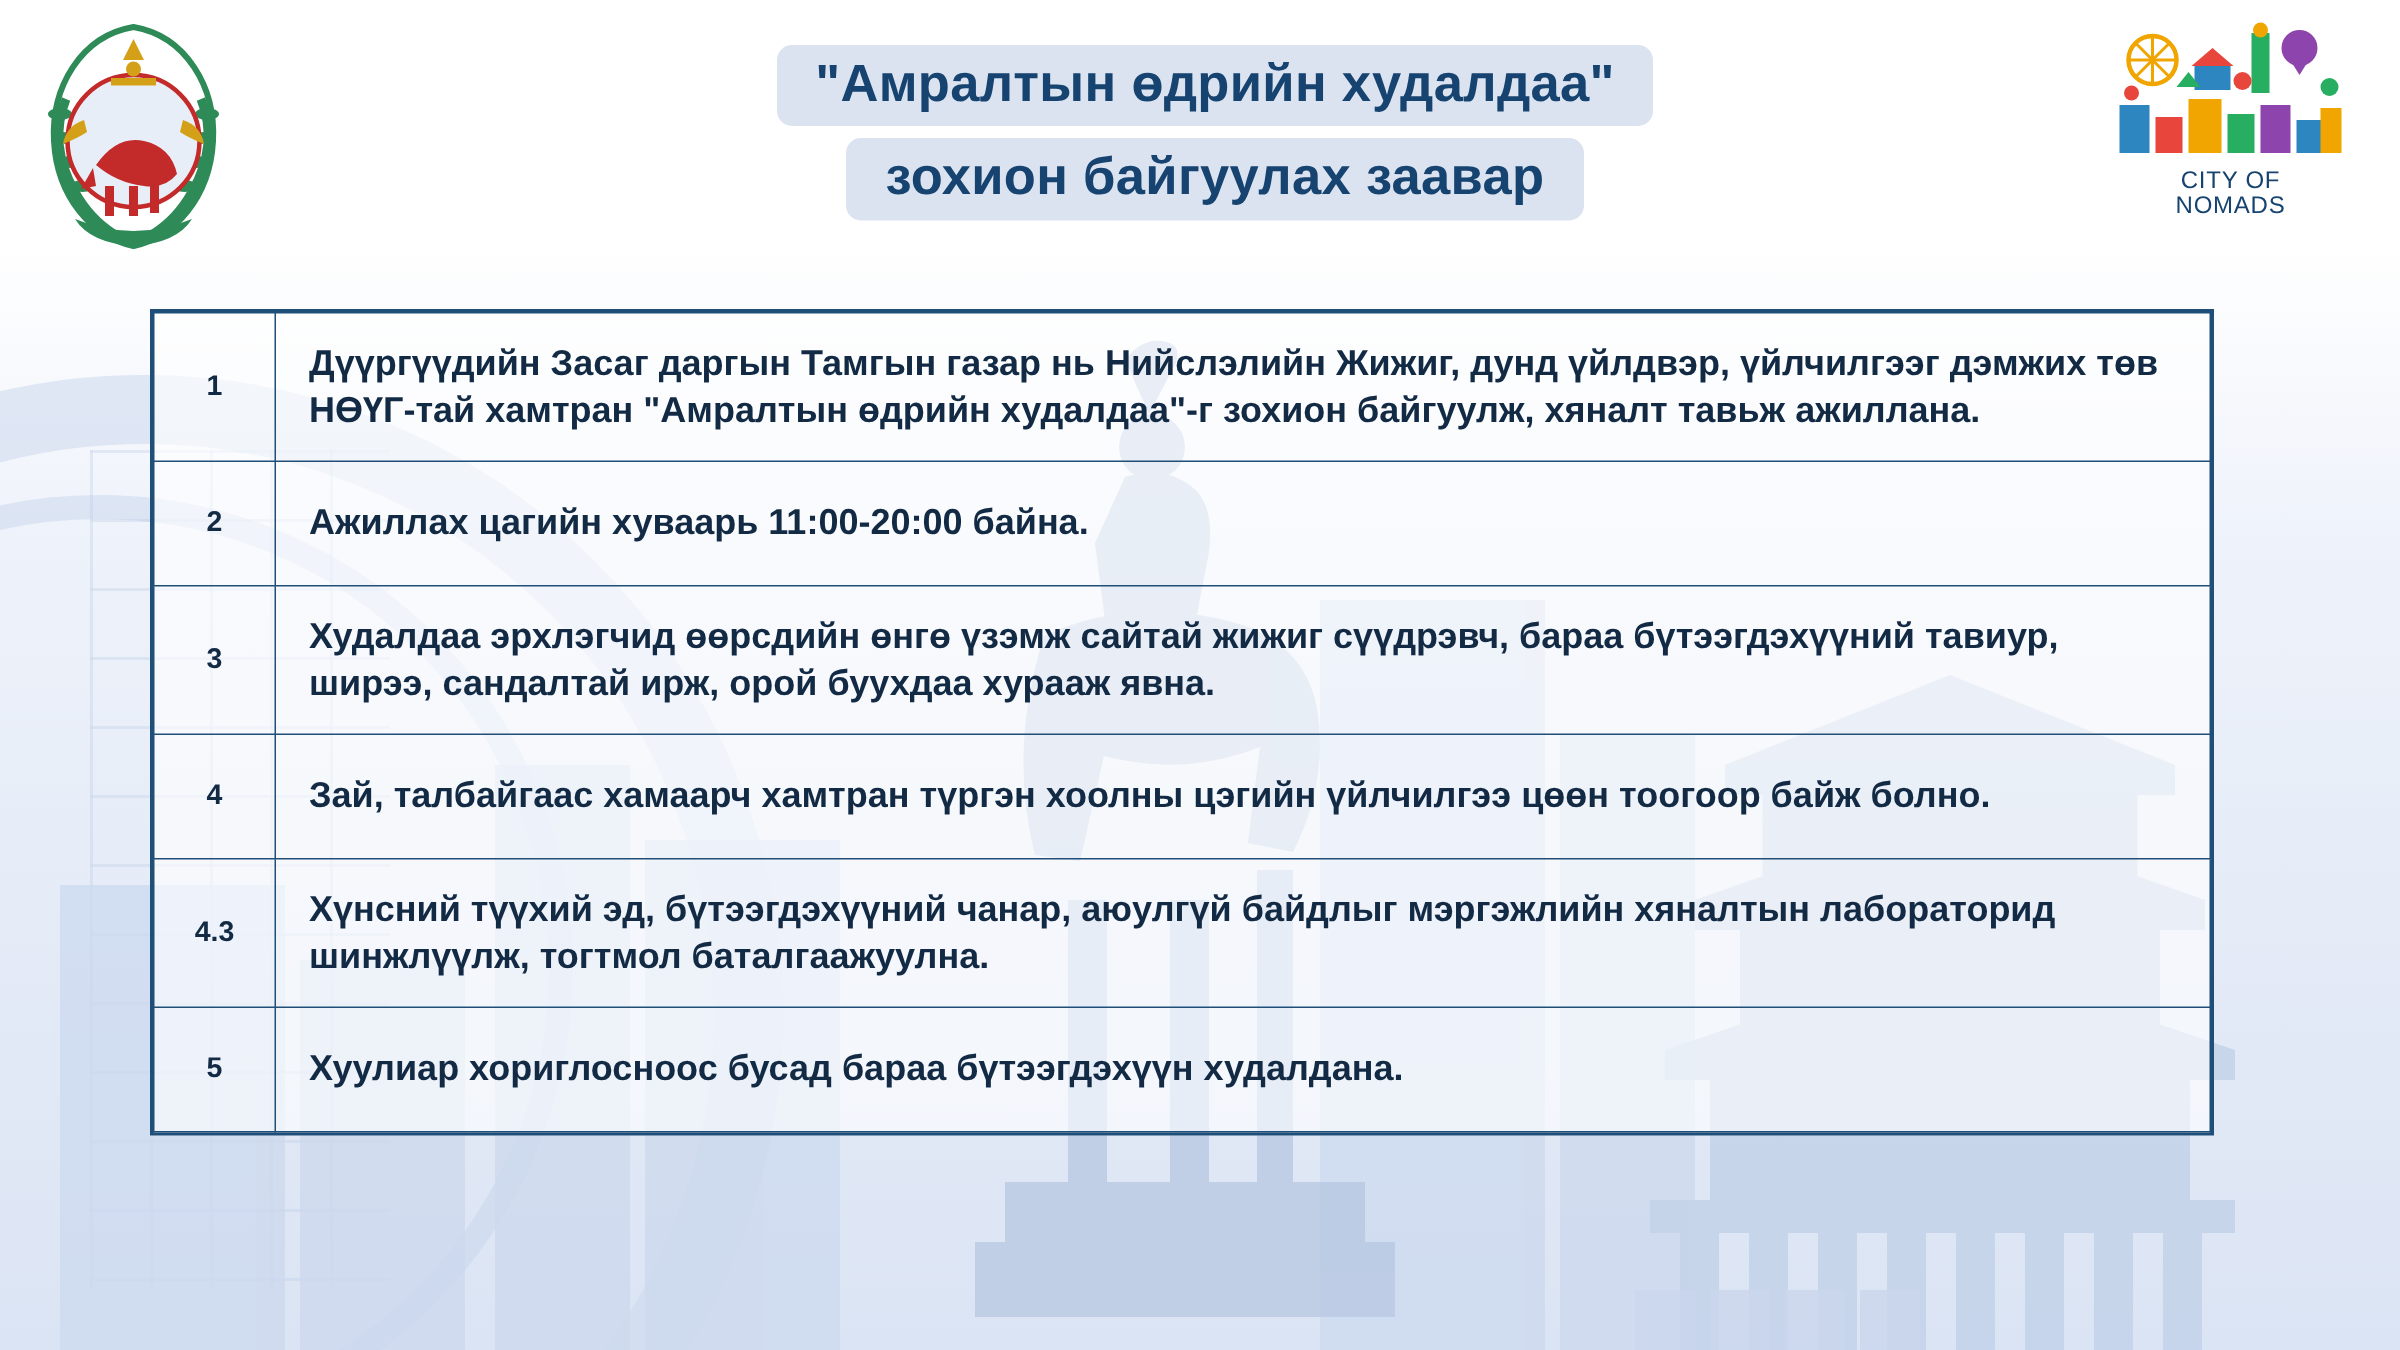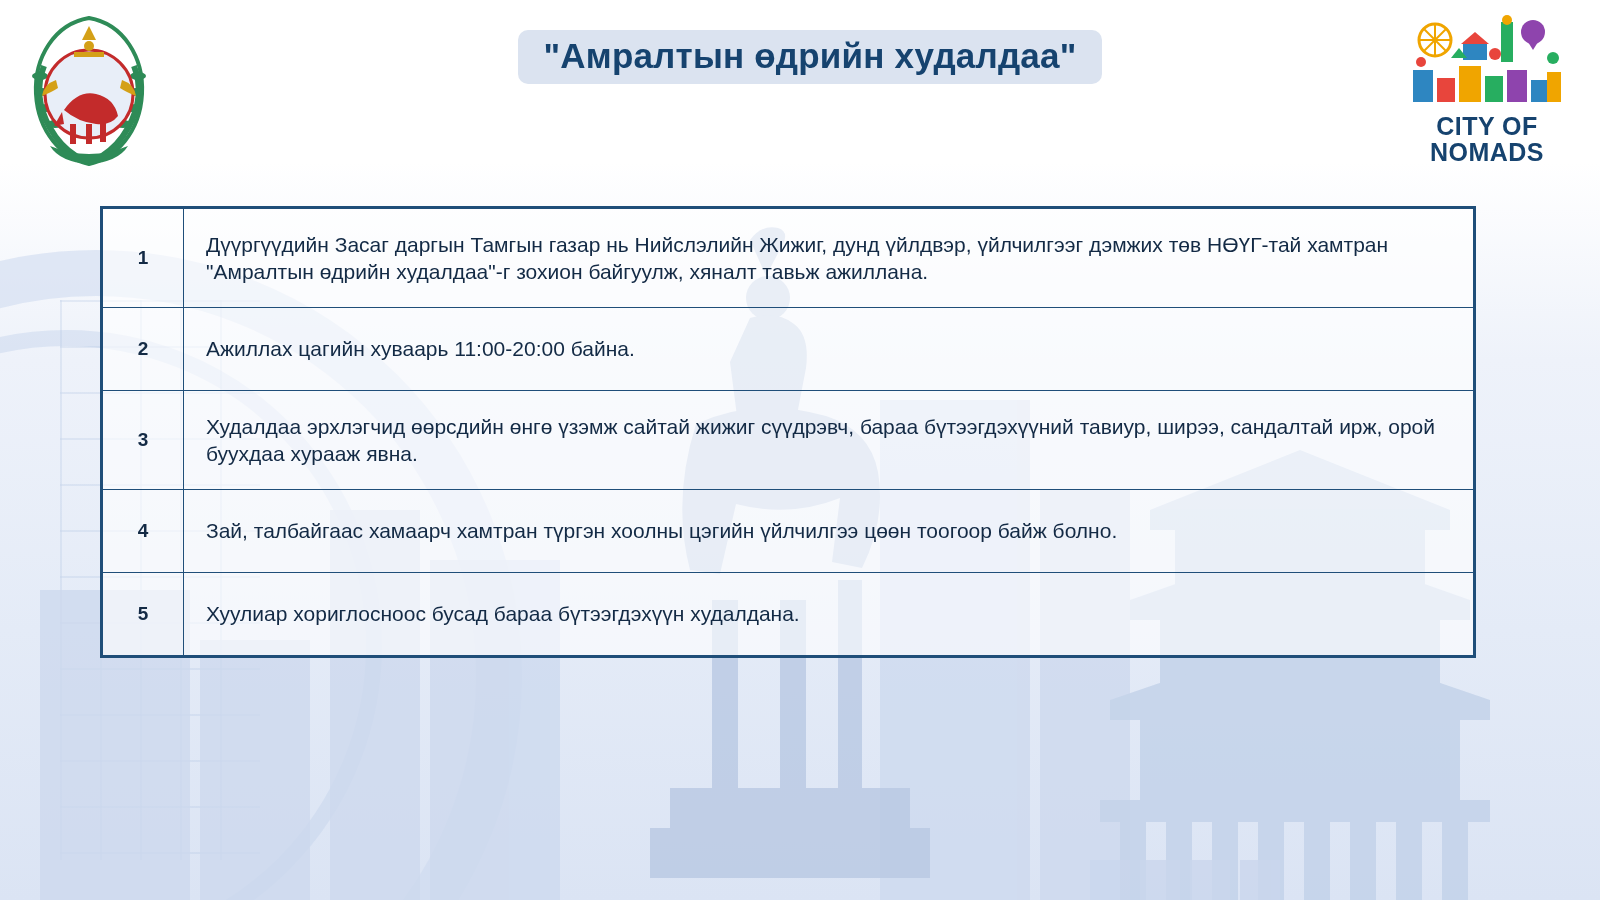--- a/index.html
+++ b/index.html
@@ -123,22 +123,22 @@
     text-align: center;
   }
   .logo-nomads .mark {
     width: 160px;
     height: 95px;
     margin: 0 auto;
     position: relative;
   }
   .logo-nomads .caption {
     margin-top: 4px;
-    font-size: 25px;
-    font-weight: bold;
+    font-size: 16px;
+    font-weight: normal;
     color: #16436f;
     line-height: 1.05;
     letter-spacing: .5px;
   }
 
   
   .table-wrap {
     position: absolute;
     left: 100px;
     top: 206px;
@@ -158,22 +158,22 @@
   }
   td.num {
     width: 76px;
     text-align: center;
     font-size: 19px;
     font-weight: bold;
     padding: 10px 2px;
   }
   td.txt {
     padding: 12px 16px 12px 22px;
-    font-size: 21px;
-    font-weight: normal;
+    font-size: 24px;
+    font-weight: bold;
     line-height: 1.3;
   }
   .row-tall td { height: 74px; }
   .row-short td { height: 58px; }
 </style>
 </head>
 <body>
 
 <div class="bg-art">
   <div class="bg-sky"></div>
@@ -282,20 +282,21 @@
         <path d="M108 74 q12 4 14 16 q-10 -4 -16 -8 z"></path>
       </g>
 
       <path d="M36 140 q39 16 78 0 q-10 16 -39 18 q-29 -2 -39 -18 z" fill="#2e8b57"></path>
     </svg>
   </div>
 
   <div class="title-wrap">
     <div class="title-line">"Амралтын өдрийн худалдаа"</div>
     <br>
+    <div class="title-line">зохион байгуулах заавар</div>
   </div>
 
   <div class="logo-nomads">
     <div class="mark">
       <svg viewBox="0 0 160 95" width="160" height="95">
         <g>
 
           <circle cx="28" cy="26" r="16" fill="none" stroke="#f0a500" stroke-width="3"></circle>
           <line x1="28" y1="10" x2="28" y2="42" stroke="#f0a500" stroke-width="2"></line>
           <line x1="12" y1="26" x2="44" y2="26" stroke="#f0a500" stroke-width="2"></line>
@@ -345,19 +346,23 @@
         <td class="txt">Ажиллах цагийн хуваарь 11:00-20:00 байна.</td>
       </tr>
       <tr class="row-tall">
         <td class="num">3</td>
         <td class="txt">Худалдаа эрхлэгчид өөрсдийн өнгө үзэмж сайтай жижиг сүүдрэвч, бараа бүтээгдэхүүний тавиур, ширээ, сандалтай ирж, орой буухдаа хурааж явна.</td>
       </tr>
       <tr class="row-short">
         <td class="num">4</td>
         <td class="txt">Зай, талбайгаас хамаарч хамтран түргэн хоолны цэгийн үйлчилгээ цөөн тоогоор байж болно.</td>
       </tr>
+      <tr class="row-tall">
+        <td class="num">4.3</td>
+        <td class="txt">Хүнсний түүхий эд, бүтээгдэхүүний чанар, аюулгүй байдлыг мэргэжлийн хяналтын лабораторид шинжлүүлж, тогтмол баталгаажуулна.</td>
+      </tr>
       <tr class="row-short">
         <td class="num">5</td>
         <td class="txt">Хуулиар хориглосноос бусад бараа бүтээгдэхүүн худалдана.</td>
       </tr>
     </tbody>
   </table>
 </div>
 
 </body></html>

